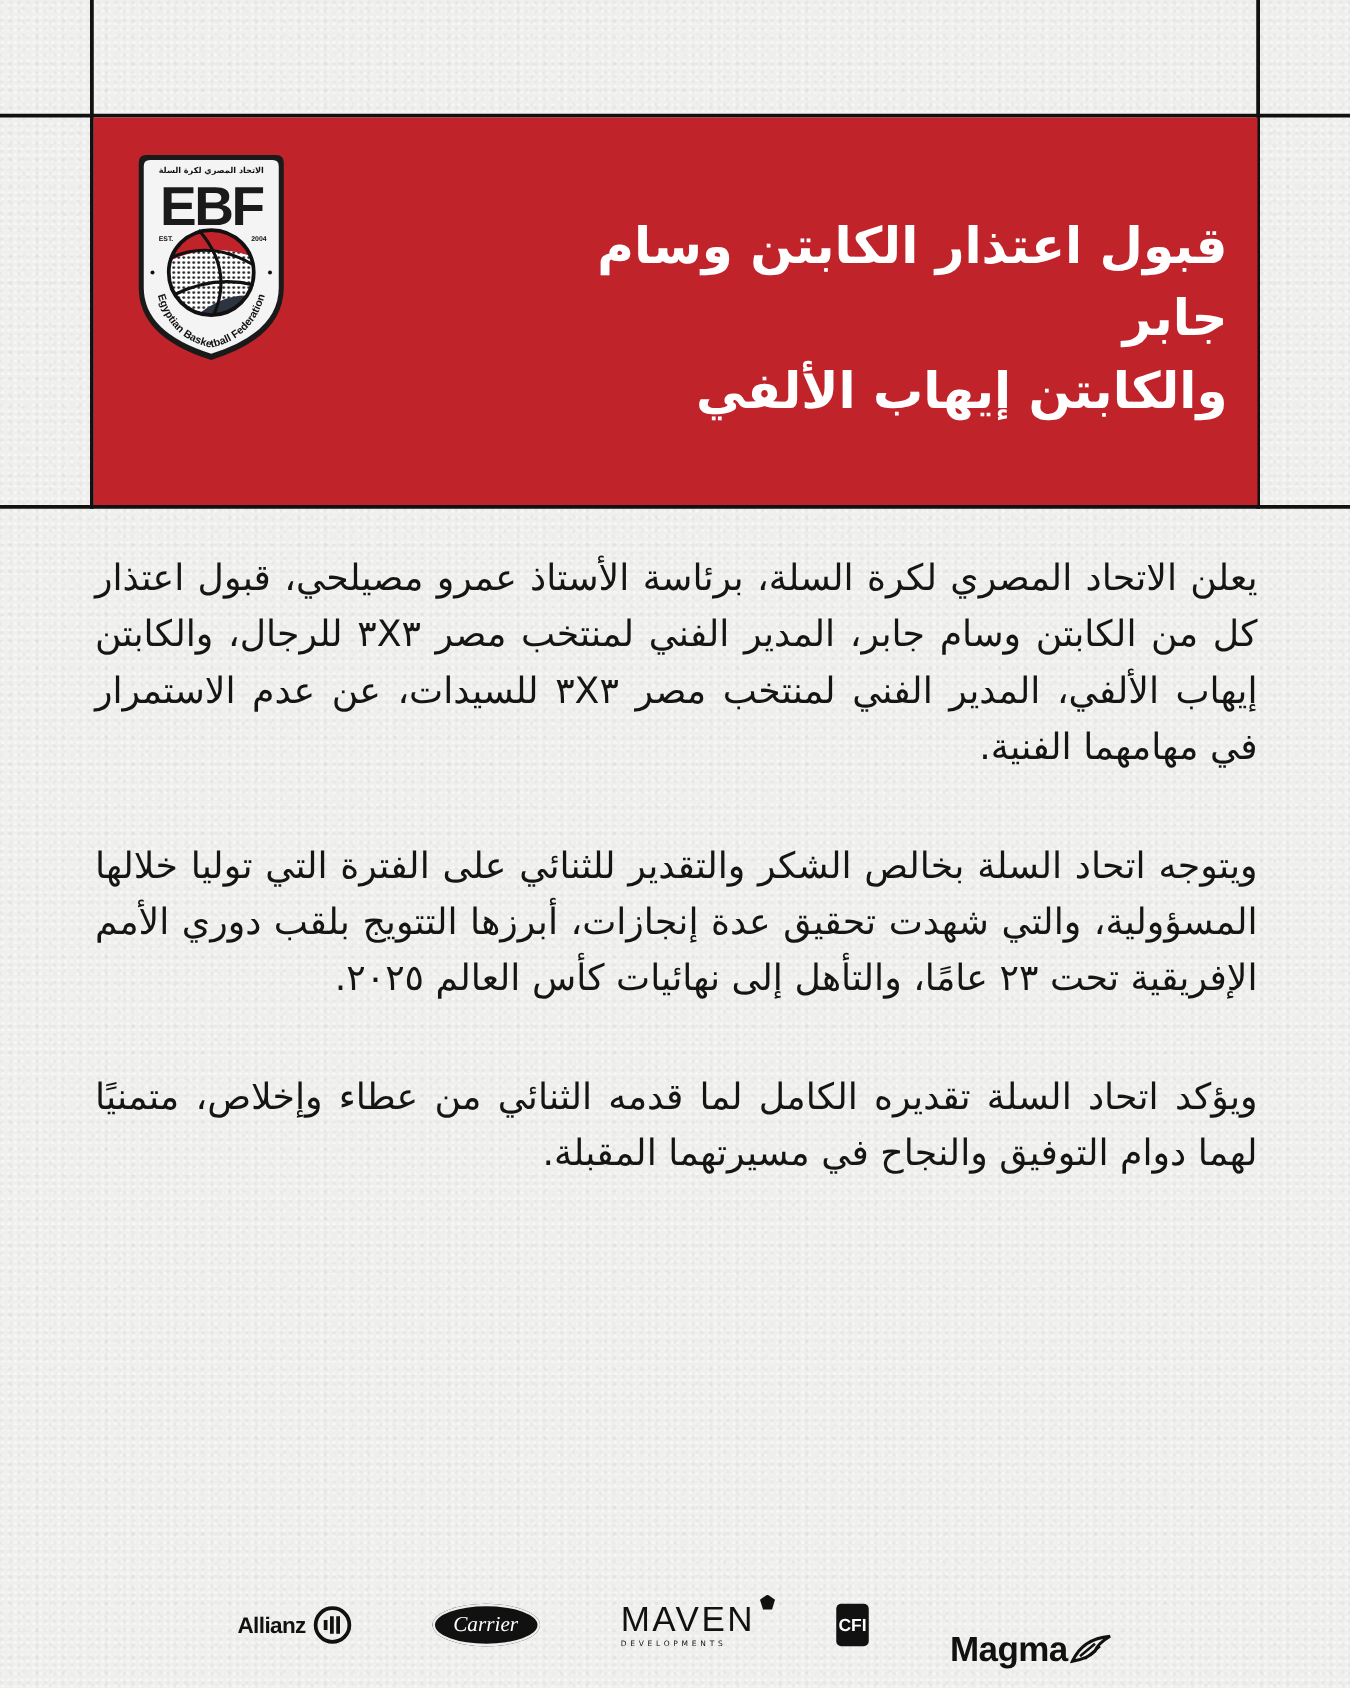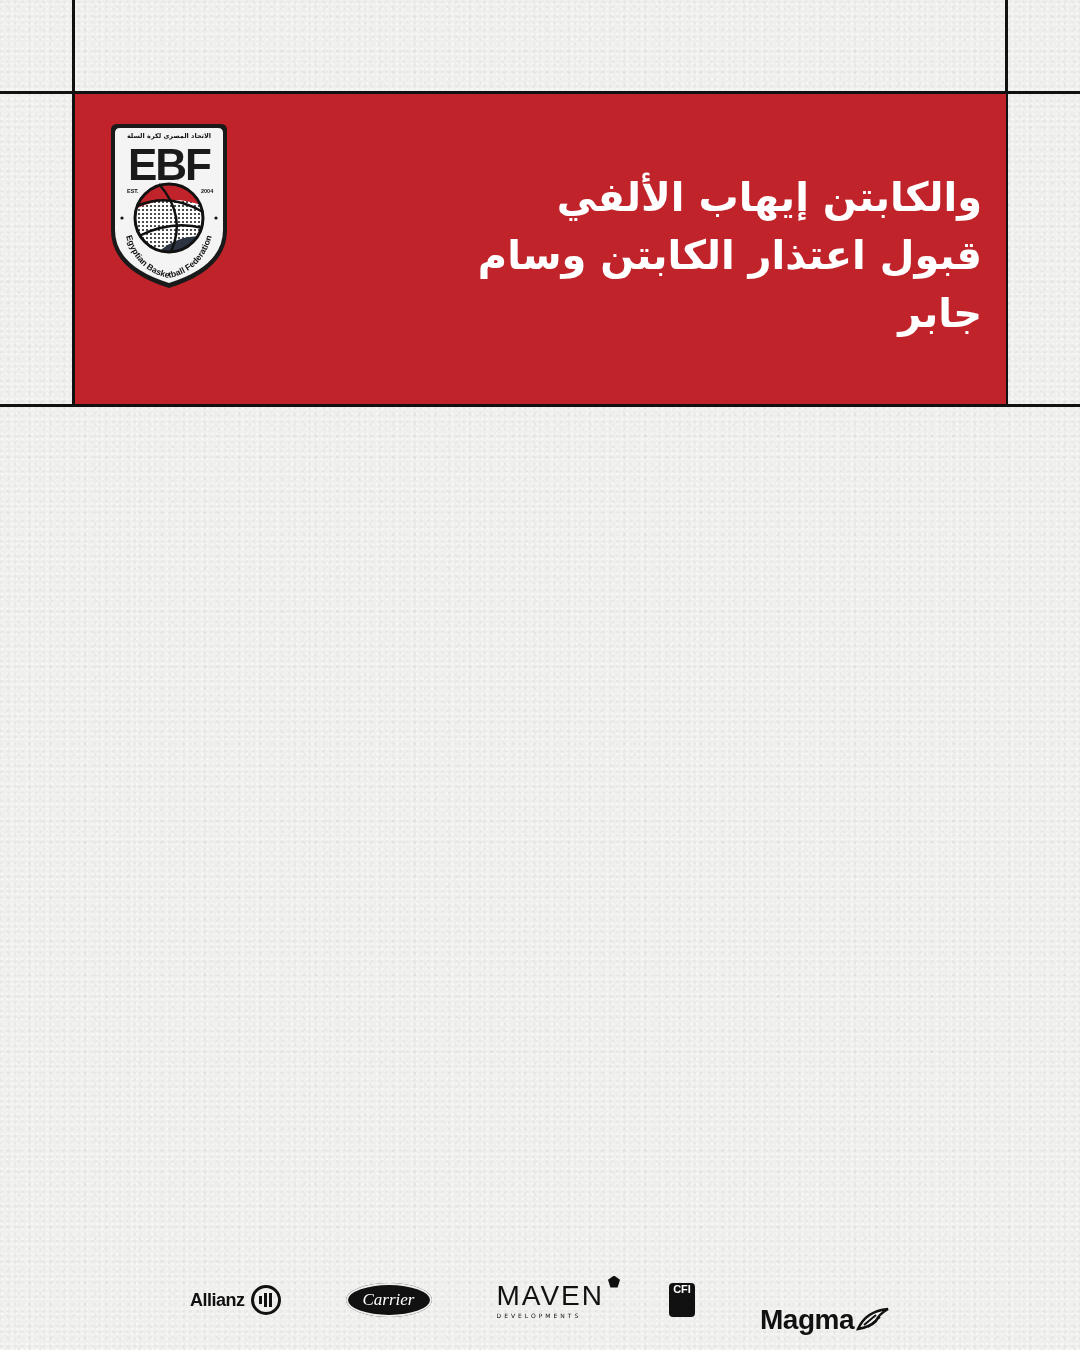--- a/index.html
+++ b/index.html
@@ -24,21 +24,21 @@
   .sp{display:flex;align-items:center;color:#111;}
   .allianz{font-weight:bold;font-size:18px;font-family:"Liberation Sans", sans-serif;letter-spacing:-0.5px;}
   .allianz .ring{margin-left:6px;width:30px;height:30px;border:3px solid #111;border-radius:50%;box-sizing:border-box;display:flex;align-items:center;justify-content:center;gap:2px;}
   .allianz .ring i{display:block;width:3px;background:#111;}
   .carrier{width:86px;height:34px;border-radius:50%;background:#111;display:flex;align-items:center;justify-content:center;box-shadow:0 0 0 2px #efefed inset;text-align:right;}
   .carrier span{color:#fff;font-family:"Liberation Serif", serif;font-style:italic;font-size:17px;}
   .maven{flex-direction:column;align-items:flex-start;position:relative;}
   .maven .name{font-family:"Liberation Sans", sans-serif;font-size:28px;letter-spacing:2px;font-weight:normal;line-height:28px;}
   .maven .sub{font-size:6px;letter-spacing:3px;margin-top:2px;}
   .maven .gem{position:absolute;right:-16px;top:-6px;width:12px;height:12px;background:#111;clip-path:polygon(50% 0,100% 35%,80% 100%,20% 100%,0 35%);}
-  .cfi{width:26px;height:34px;background:#111;border-radius:4px;color:#fff;font-size:11px;font-weight:bold;display:flex;align-items:flex-start;justify-content:center;font-family:"Liberation Sans", sans-serif;}
+  .cfi{width:26px;height:34px;background:#111;border-radius:4px;color:#fff;font-size:14px;font-weight:bold;display:flex;align-items:center;justify-content:center;font-family:"Liberation Sans", sans-serif;}
   .magma{font-family:"Liberation Sans", sans-serif;font-weight:bold;font-size:28px;letter-spacing:-0.5px;margin-top:40px;}
 </style>
 </head>
 <body>
 
 <div class="vline" style="left:72px;"></div>
 <div class="vline" style="left:1005px;"></div>
 <div class="hline" style="top:91px;"></div>
 <div class="hline" style="top:404px;"></div>
 
@@ -71,25 +71,28 @@
   <path d="M50 64 Q78 96 62 132" fill="none" stroke="#111" stroke-width="2.5"></path>
   <circle cx="13" cy="98" r="1.6" fill="#111"></circle>
   <circle cx="107" cy="98" r="1.6" fill="#111"></circle>
   <path id="arcpath" d="M14 100 Q20 150 60 158 Q100 150 106 100" fill="none"></path>
   <text font-size="8.5" font-weight="bold" fill="#111" font-family="Liberation Sans, sans-serif">
     <textPath href="#arcpath" startOffset="50%" text-anchor="middle">Egyptian Basketball Federation</textPath>
   </text>
 </svg>
 
 <div class="title">
+  <div>قبول اعتذار الكابتن وسام جابر</div>
   <div>والكابتن إيهاب الألفي</div>
-  <div>قبول اعتذار الكابتن وسام جابر</div>
 </div>
 
 <div class="body">
+  <p>يعلن الاتحاد المصري لكرة السلة، برئاسة الأستاذ عمرو مصيلحي، قبول اعتذار كل من الكابتن وسام جابر، المدير الفني لمنتخب مصر ٣X٣ للرجال، والكابتن إيهاب الألفي، المدير الفني لمنتخب مصر ٣X٣ للسيدات، عن عدم الاستمرار في مهامهما الفنية.</p>
+  <p>ويتوجه اتحاد السلة بخالص الشكر والتقدير للثنائي على الفترة التي توليا خلالها المسؤولية، والتي شهدت تحقيق عدة إنجازات، أبرزها التتويج بلقب دوري الأمم الإفريقية تحت ٢٣ عامًا، والتأهل إلى نهائيات كأس العالم ٢٠٢٥.</p>
+  <p>ويؤكد اتحاد السلة تقديره الكامل لما قدمه الثنائي من عطاء وإخلاص، متمنيًا لهما دوام التوفيق والنجاح في مسيرتهما المقبلة.</p>
 </div>
 
 <div class="sponsors">
   <div class="sp allianz">
     <span>Allianz</span>
     <span class="ring">
         <i style="height:8px"></i>
         <i style="height:14px"></i>
         <i style="height:14px"></i>
       </span>

